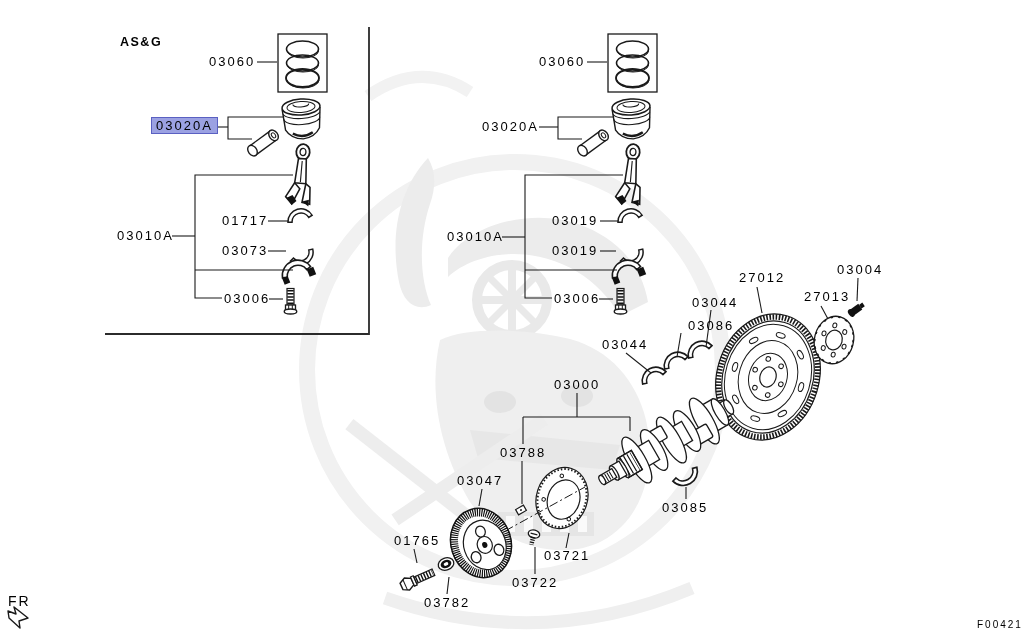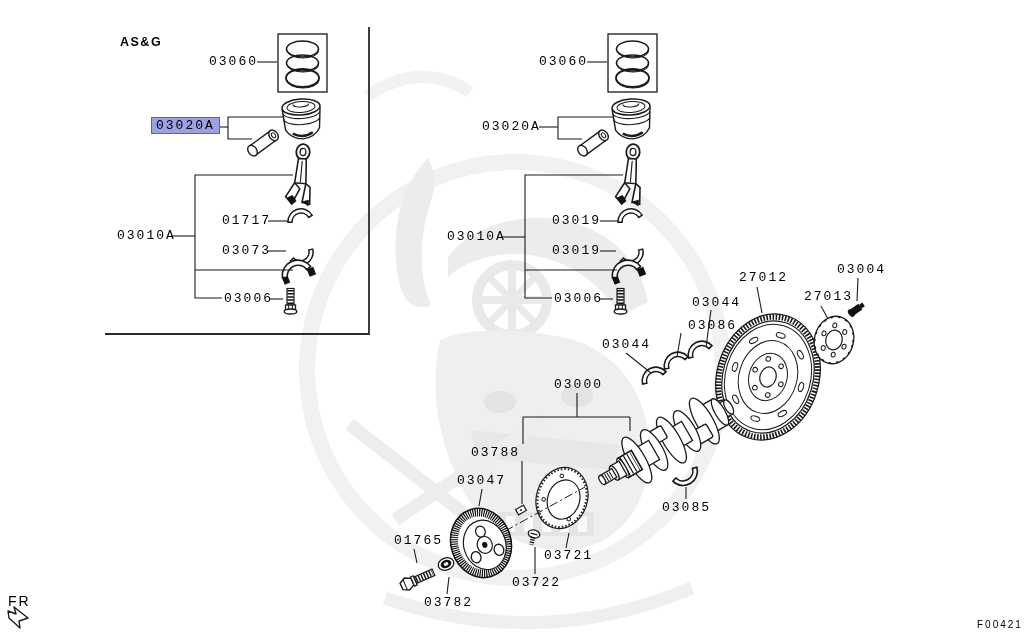--- a/index.html
+++ b/index.html
@@ -1,20 +1,20 @@
 <!DOCTYPE html>
 <html><head>
 <meta charset="utf-8">
 <style>
   html,body{margin:0;padding:0;background:#fff;}
   #stage{position:relative;width:1024px;height:637px;background:#ffffff;overflow:hidden;
          font-family:"Liberation Sans",sans-serif;}
   #art{position:absolute;left:0;top:0;}
   .lbl{position:absolute;font-size:13px;letter-spacing:2px;color:#000;white-space:nowrap;
-       line-height:14px;cursor:pointer;font-family:Liberation Mono, monospace;}
+       line-height:14px;cursor:pointer;}
   .hl{background:#9ba1e2;border:1px solid #5a60c2;padding:0 4px;line-height:15px;}
   .note{position:absolute;font-size:12.5px;font-weight:bold;letter-spacing:1.5px;color:#000;}
   .corner{position:absolute;font-size:10px;letter-spacing:2px;color:#000;}
   .frtxt{position:absolute;font-size:14px;letter-spacing:2px;color:#000;}
   svg *{vector-effect:none;}
 </style>
 </head>
 <body>
 
 <div id="stage">
@@ -311,21 +311,21 @@
 <div class="lbl" style="left:554px;top:378px">03000</div>
 <div class="lbl" style="left:602px;top:338px">03044</div>
 <div class="lbl" style="left:688px;top:319px">03086</div>
 <div class="lbl" style="left:692px;top:296px">03044</div>
 <div class="lbl" style="left:662px;top:501px">03085</div>
 
 <div class="lbl" style="left:739px;top:271px">27012</div>
 <div class="lbl" style="left:804px;top:290px">27013</div>
 <div class="lbl" style="left:837px;top:263px">03004</div>
 
-<div class="lbl" style="left:471px;top:446px">03788</div>
+<div class="lbl" style="left:500px;top:446px">03788</div>
 <div class="lbl" style="left:457px;top:474px">03047</div>
 <div class="lbl" style="left:394px;top:534px">01765</div>
 <div class="lbl" style="left:424px;top:596px">03782</div>
 <div class="lbl" style="left:544px;top:549px">03721</div>
 <div class="lbl" style="left:512px;top:576px">03722</div>
 
 <div class="frtxt" style="left:8px;top:593px">FR</div>
 <div class="corner" style="left:977px;top:619px">F00421</div>
 
 </div>

